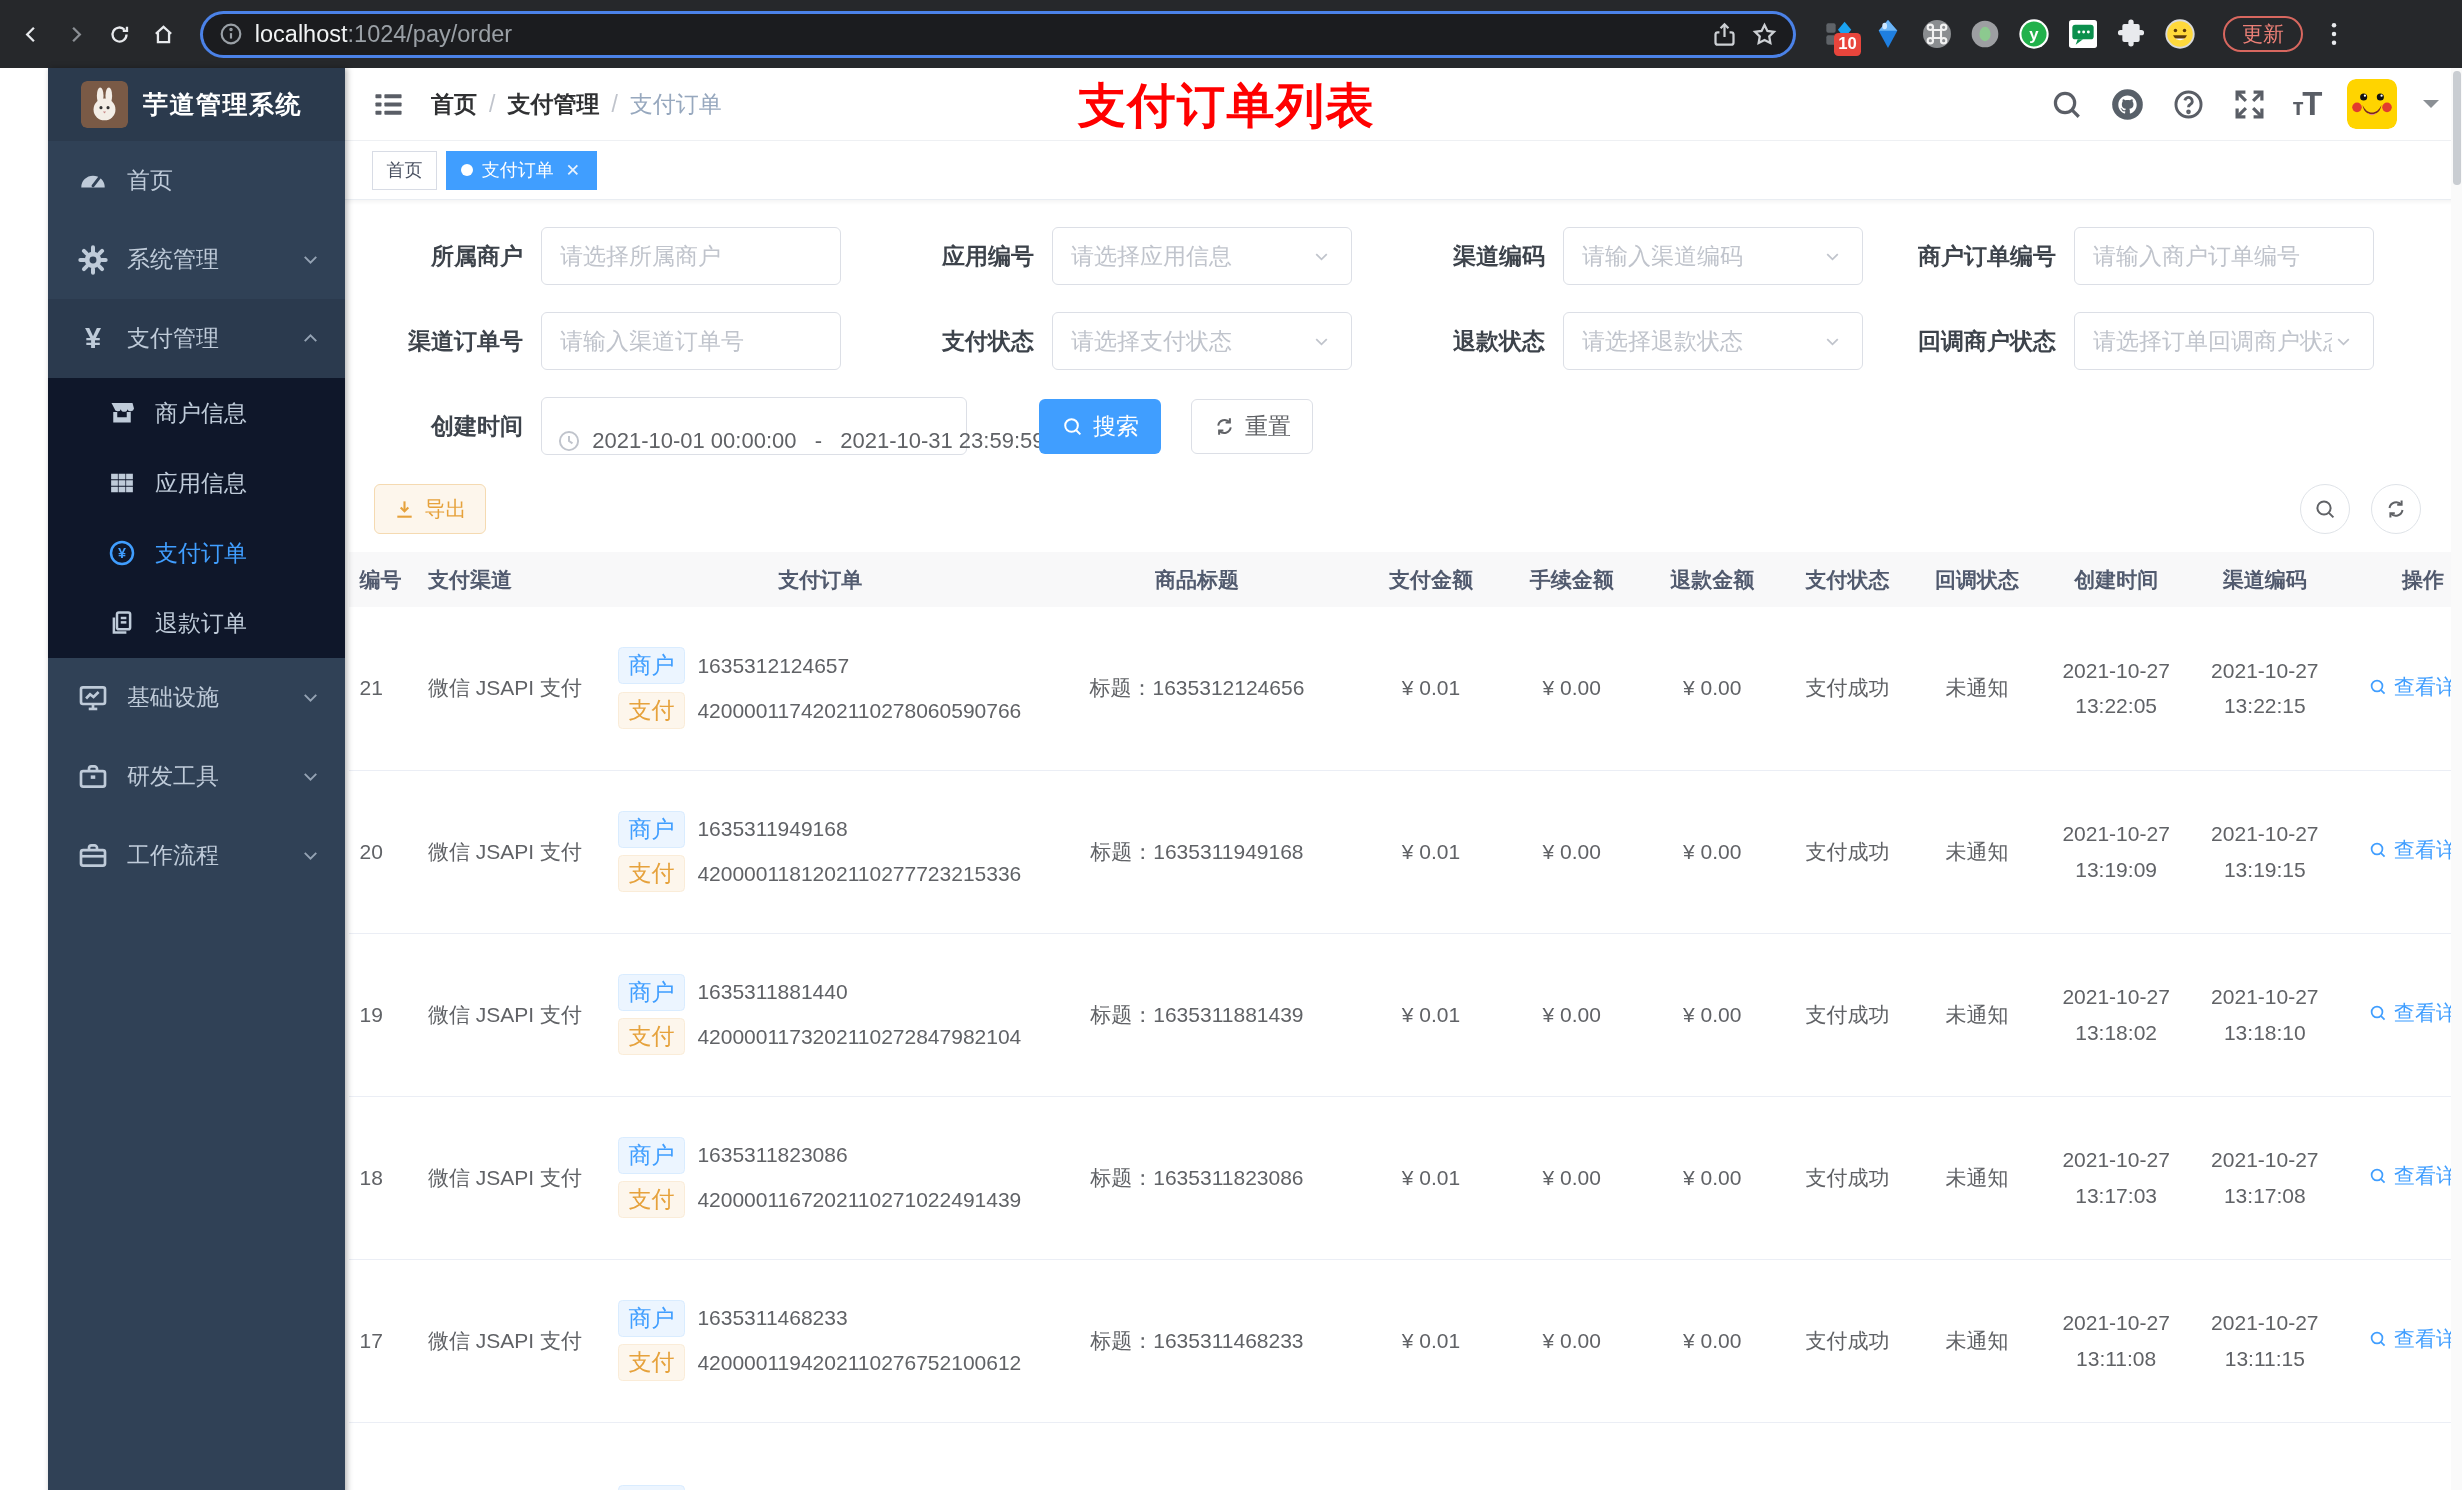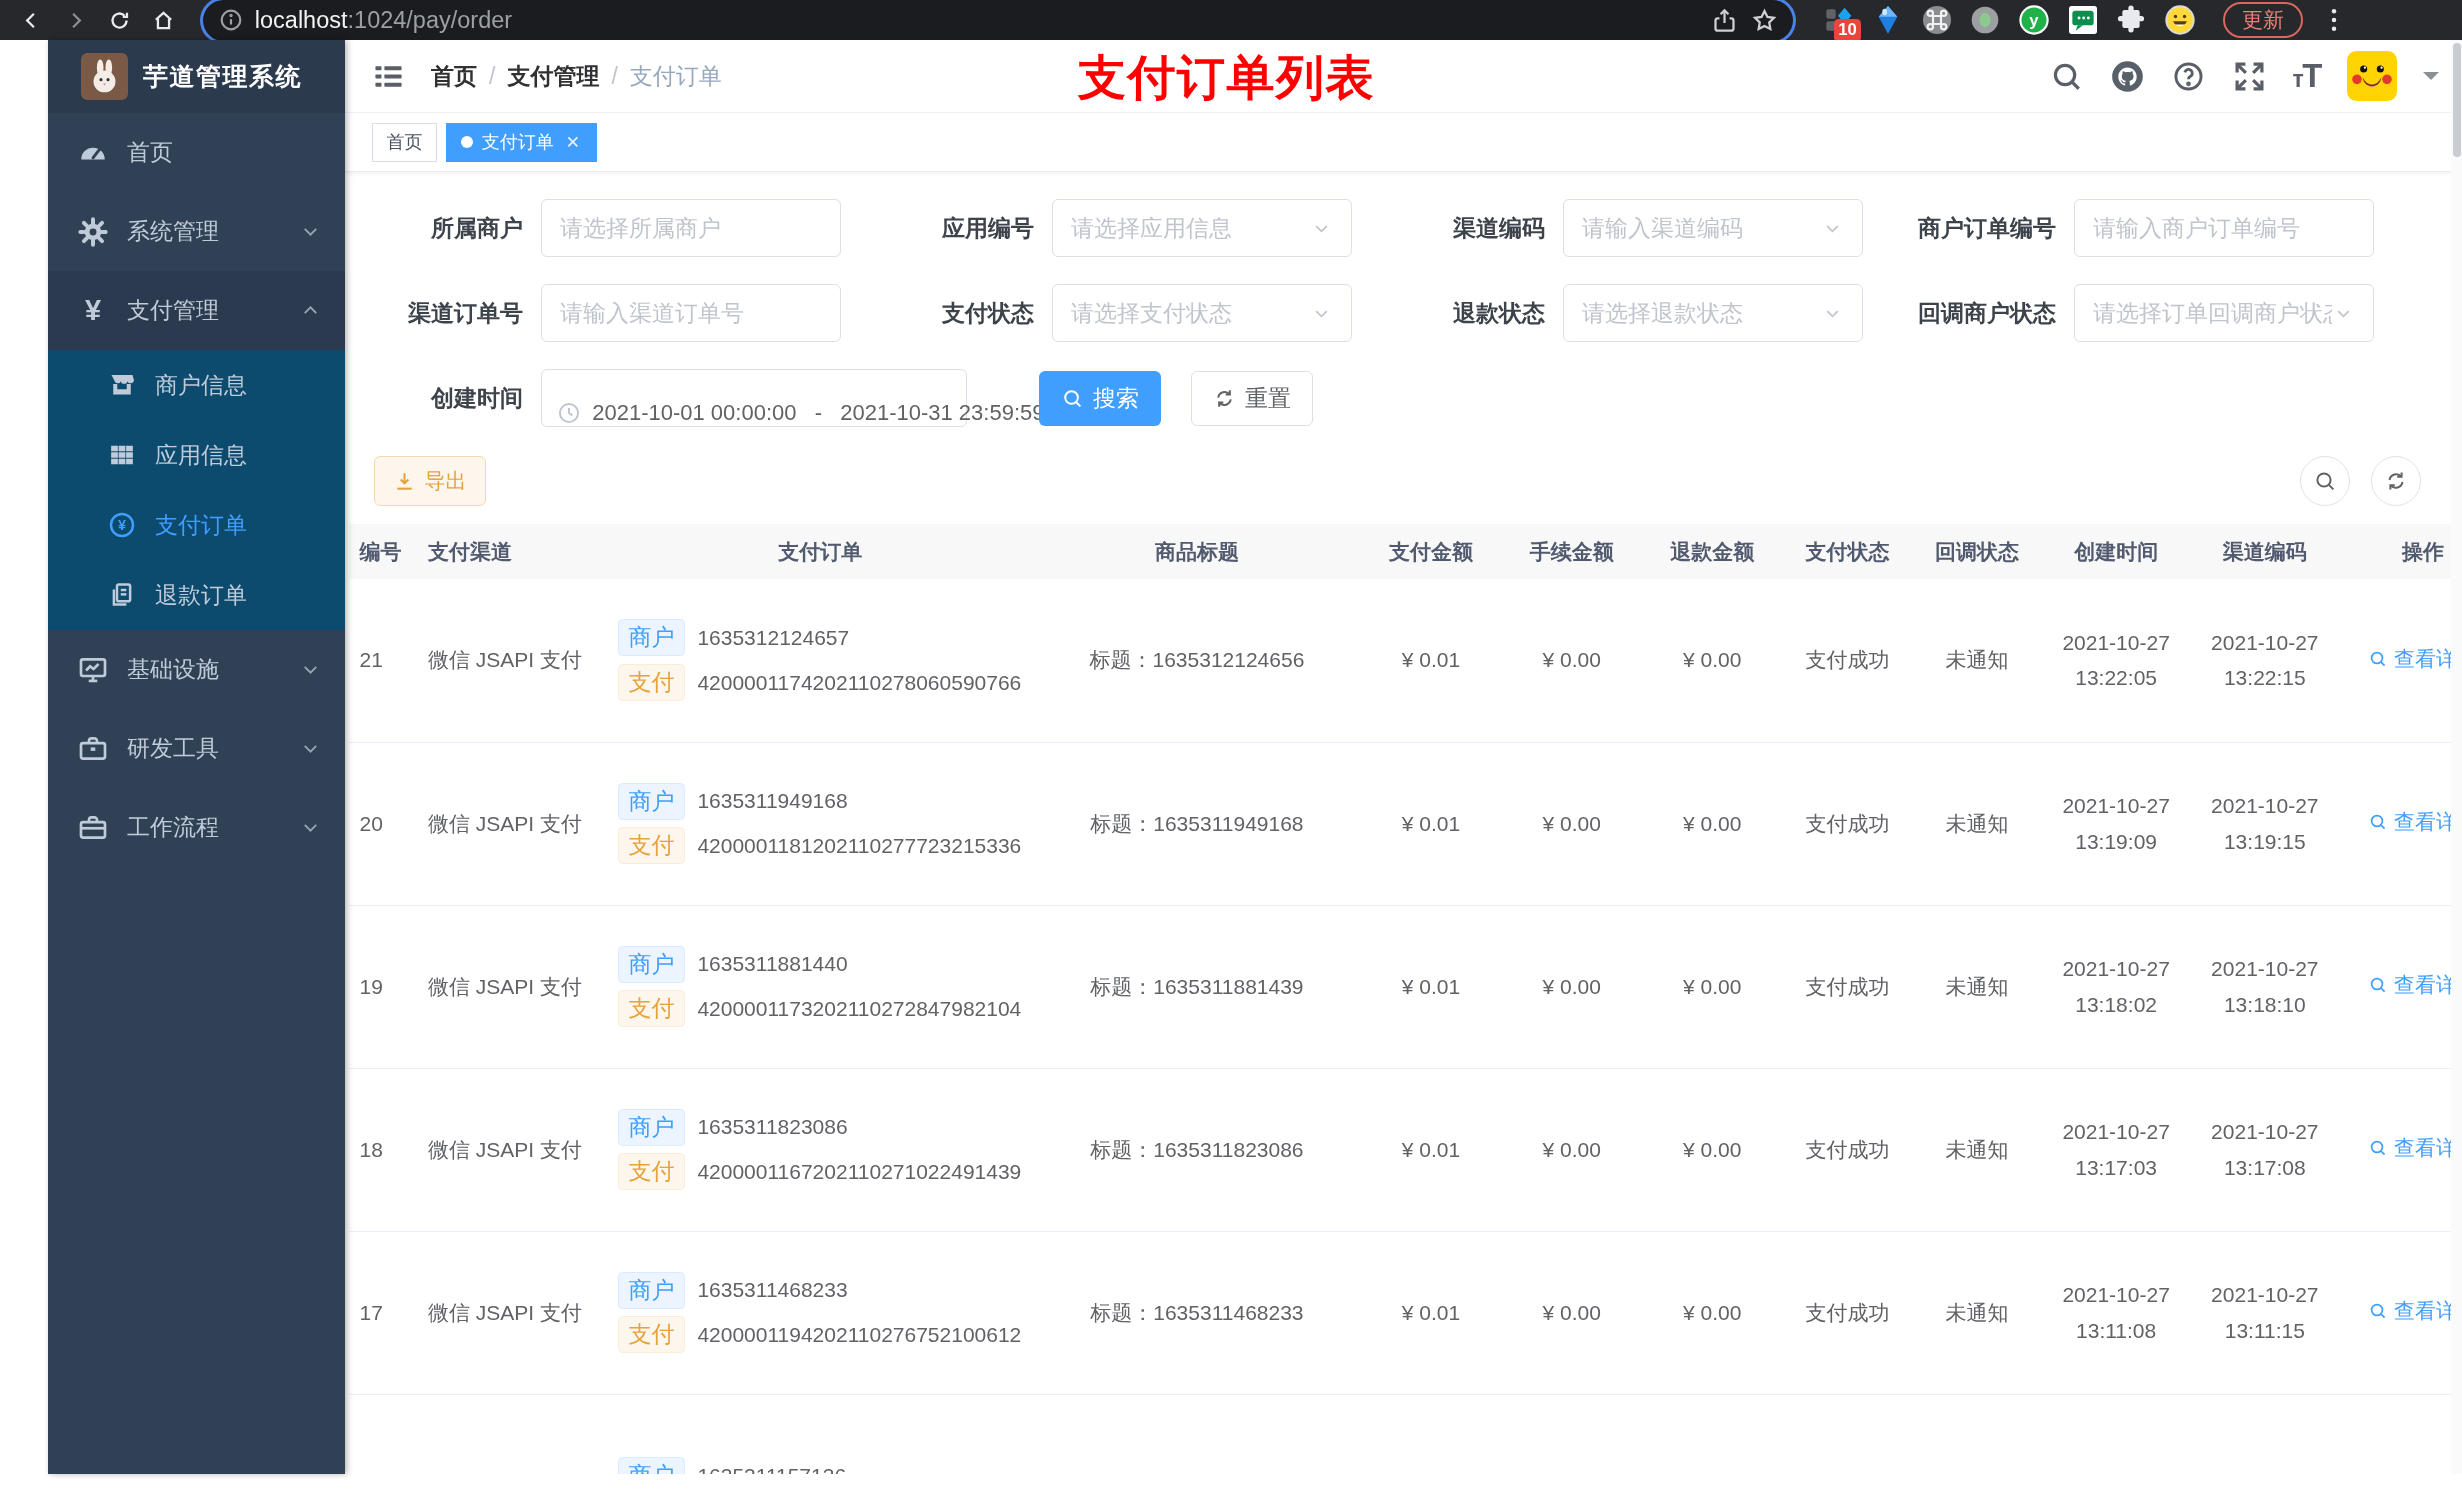--- a/index.html
+++ b/index.html
@@ -3,21 +3,21 @@
 <meta charset="utf-8">
 <style>
   * { margin:0; padding:0; box-sizing:border-box; }
   html,body { width:2462px; height:1490px; overflow:hidden;
     font-family:"Liberation Sans","DejaVu Sans",sans-serif; background:#fff; }
   .ic { display:inline-flex; align-items:center; justify-content:center; }
   .ic svg { width:100%; height:100%; display:block; }
   svg [stroke] { stroke-linecap:round; stroke-linejoin:round; }
 
   
-  .browser-bar { position:relative; height:40px; background:#26282b; display:flex; align-items:center; padding:0 13.6px; gap:9px; }
+  .browser-bar { position:relative; height:68px; background:#26282b; display:flex; align-items:center; padding:0 13.6px; gap:9px; }
   .nav-ic { width:35px; height:35px; color:#e8eaed; padding:6px; }
   .nav-ic.dim { color:#8b8f94; }
   .url-bar { flex:0 0 1590px; height:41px; margin-left:13.6px; background:#1b1c1f; border-radius:21px;
     box-shadow:0 0 0 3px #4b82e8; display:flex; align-items:center; padding:0 15px; gap:10.6px; }
   .url-info { width:26px; height:26px; color:#9aa0a6; }
   .url-text { font-size:23.5px; color:#9aa0a6; flex:1; white-space:nowrap; overflow:hidden; }
   .url-text b { color:#f1f3f4; font-weight:normal; }
   .url-right { display:flex; gap:13.6px; }
   .url-right .ic { width:27px; height:27px; color:#cdd0d4; }
   .ext-row { display:flex; align-items:center; gap:16.7px; margin-left:21px; }
@@ -32,21 +32,21 @@
   .app { display:flex; height:1434px;padding-left:48px; }
   .sidebar { width:297px; background:#304156; color:#bfcbd9; flex-shrink:0; box-shadow:2.3px 0 6px rgba(0,0,0,.3); z-index:3; }
   .logo { height:73px; display:flex; align-items:center; gap:15px; padding-left:33px; background:#2b3a4d; }
   .logo-img { width:47px; height:47px; border-radius:6px; overflow:hidden; }
   .logo-title { color:#fff; font-size:25px; font-weight:bold; letter-spacing:1.5px; }
   .m-item { height:79px; display:flex; align-items:center; padding:0 23px 0 29px; cursor:pointer; font-size:23px; }
   .m-item .m-ic { width:32px; height:32px; margin-right:18px; color:#bfcbd9; flex-shrink:0; font-size:29px; font-weight:bold; }
   .m-item .m-label { flex:1; white-space:nowrap; }
   .m-item .chev { width:23px; height:23px; color:#95a3b4; }
   .m-item.open-parent { background:#2b3a4e; }
-  .sub-wrap { background:#0c4a6e; }
+  .sub-wrap { background:#0f172a; }
   .m-item.sub { height:70px; padding-left:59px; font-size:23px; }
   .m-item.sub .m-ic { width:30px; height:30px; }
   .m-item.active { color:#409EFF; }
   .m-item.active .m-ic { color:#409EFF; }
 
   .main { flex:1; position:relative; display:flex; flex-direction:column; background:#fff; min-width:0; }
 
   
   .topbar { height:73px; display:flex; align-items:center; padding:0 23px 0 27px; position:relative;
     border-bottom:0.8px solid #eef0f3; }

